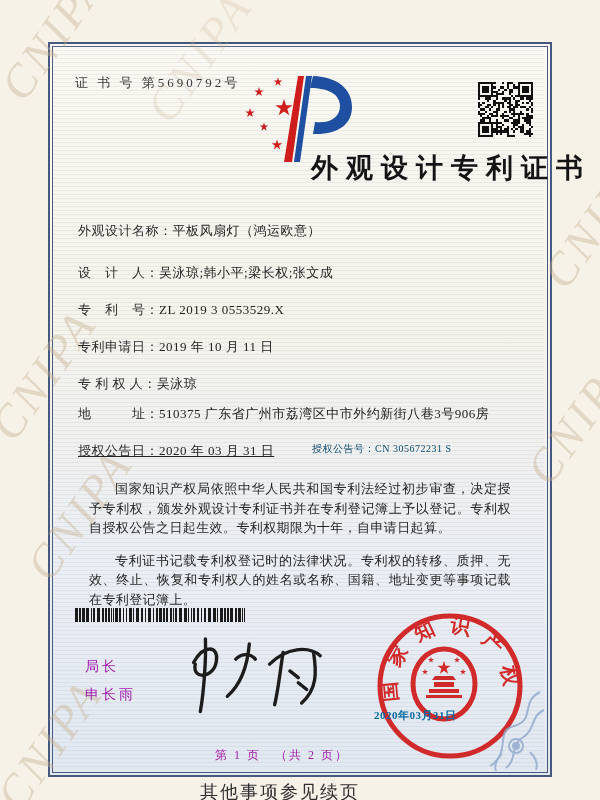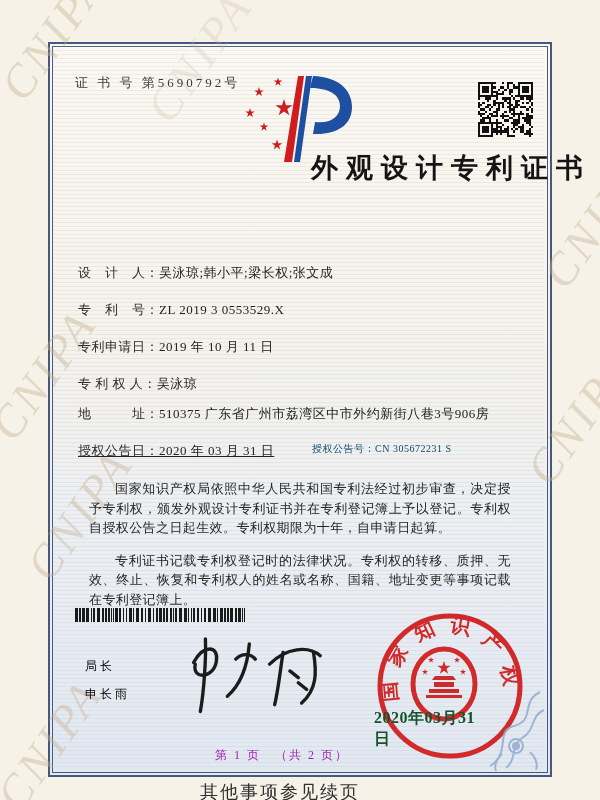--- a/index.html
+++ b/index.html
@@ -20,23 +20,23 @@
   
   .certno{position:absolute;left:75px;top:74px;font-size:13px;letter-spacing:3px;color:#3a3a3a;}
   .title{position:absolute;left:0;right:9px;top:150px;text-align:right;font-size:27px;
          font-weight:bold;letter-spacing:8px;color:#141414;}
   .field-row{position:absolute;left:78px;font-size:13px;color:#222;white-space:pre;letter-spacing:.5px;}
   .field-row .lbl{color:#2c2c2c;}
   .grant-no{position:absolute;left:312px;top:442px;font-size:10px;color:#0c4a6e;white-space:pre;letter-spacing:.5px;}
   .body-text{position:absolute;left:76px;width:448px;top:466px;font-size:13px;line-height:19.5px;
          text-align:justify;color:#262626;letter-spacing:.4px;}
   .body-text p{margin:13px;text-indent:2em;}
-  .signer{position:absolute;left:85px;font-size:12px;letter-spacing:3px;color:#000000;}
-  .seal-date{position:absolute;left:374px;top:708px;width:110px;font-size:16px;
-         color:#14532d;letter-spacing:.5px;font-weight:bold;}
+  .signer{position:absolute;left:85px;font-size:14px;letter-spacing:3px;color:#a21caf;}
+  .seal-date{position:absolute;left:374px;top:708px;width:110px;font-size:11px;
+         color:#0369a1;letter-spacing:.5px;font-weight:bold;}
   .page-info{position:absolute;left:0;right:36px;top:747px;text-align:center;
          font-size:12px;letter-spacing:2px;color:#a21caf;}
   .cont-note{position:absolute;left:0;right:40px;top:780px;text-align:center;
          font-size:18px;letter-spacing:2px;color:#2f2f2f;}
   svg{display:block;}
   .abs{position:absolute;}
 </style>
 </head>
 <body>
 
@@ -407,20 +407,21 @@
         <rect x="13" y="24" width="1" height="1" fill="#111"></rect>
         <rect x="14" y="24" width="1" height="1" fill="#111"></rect>
         <rect x="15" y="24" width="1" height="1" fill="#111"></rect>
         <rect x="16" y="24" width="1" height="1" fill="#111"></rect>
         <rect x="23" y="24" width="1" height="1" fill="#111"></rect>
       </svg>
   </div>
 
   <div class="title">外观设计专利证书</div>
 
+  <div class="field-row" style="top:222px;"><span class="lbl">外观设计名称：</span><span>平板风扇灯（鸿运欧意）</span></div>
   <div class="field-row" style="top:264px;"><span class="lbl">设　计　人：</span><span>吴泳琼;韩小平;梁长权;张文成</span></div>
   <div class="field-row" style="top:301px;"><span class="lbl">专　利　号：</span><span>ZL 2019 3 0553529.X</span></div>
   <div class="field-row" style="top:338px;"><span class="lbl">专利申请日：</span><span>2019 年 10 月 11 日</span></div>
   <div class="field-row" style="top:375px;"><span class="lbl">专 利 权 人：</span><span>吴泳琼</span></div>
   <div class="field-row" style="top:405px;"><span class="lbl">地　　　址：</span><span>510375 广东省广州市荔湾区中市外约新街八巷3号906房</span></div>
   <div class="field-row" style="top:442px;text-decoration:underline;"><span class="lbl">授权公告日：</span><span>2020 年 03 月 31 日</span></div>
   <div class="grant-no"><span class="lbl">授权公告号：</span><span>CN 305672231 S</span></div>
 
   <div class="body-text">
     <p>国家知识产权局依照中华人民共和国专利法经过初步审查，决定授予专利权，颁发外观设计专利证书并在专利登记簿上予以登记。专利权自授权公告之日起生效。专利权期限为十年，自申请日起算。</p>

